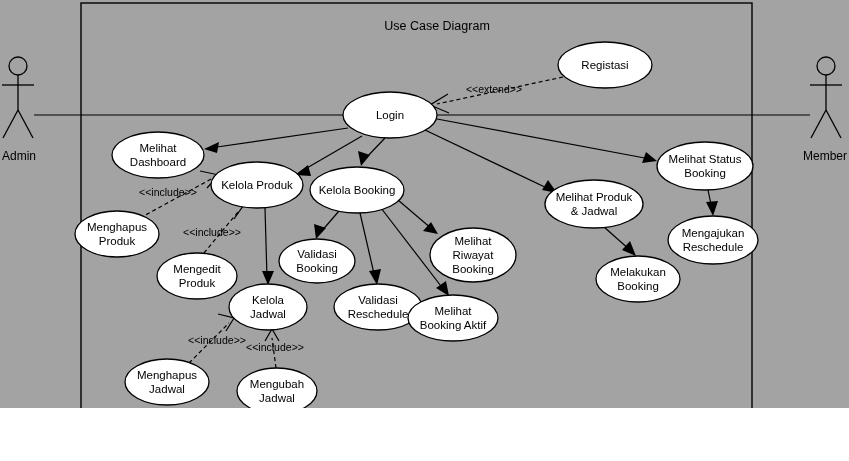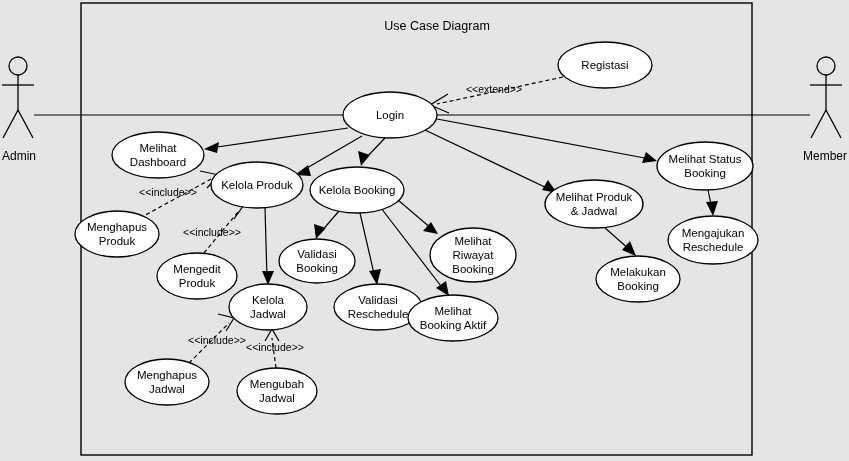--- a/index.html
+++ b/index.html
@@ -3,22 +3,22 @@
 <meta charset="utf-8">
 <style>
   html, body {
     margin: 0;
     padding: 0;
     background: #ffffff;
   }
   #canvas {
     position: relative;
     width: 849px;
-    height: 461px;
-    background: #e5e5e5;
+    height: 408px;
+    background: #a3a3a3;
     font-family: "Liberation Sans", sans-serif;
     overflow: hidden;
   }
   svg#diagram {
     display: block;
     width: 849px;
     height: 461px;
   }
   .uc-ellipse {
     fill: #ffffff;

